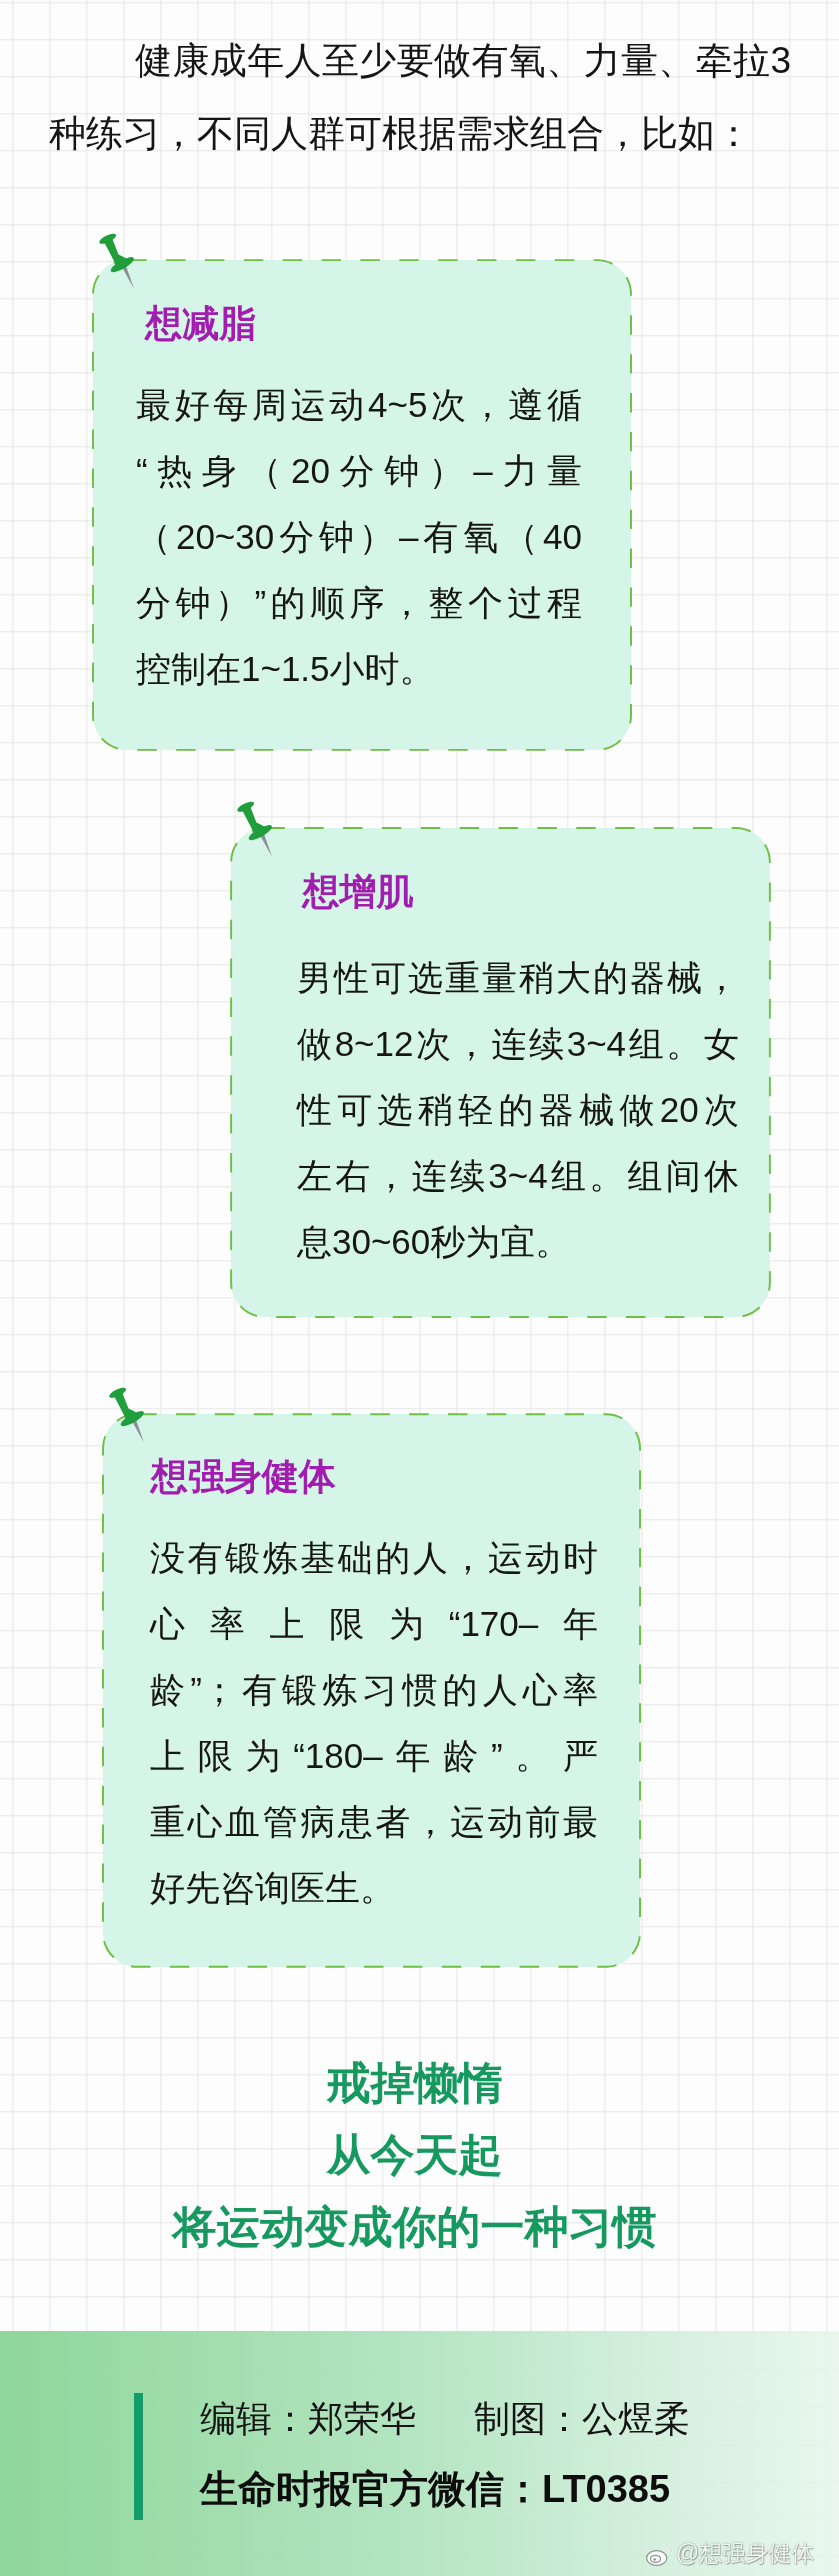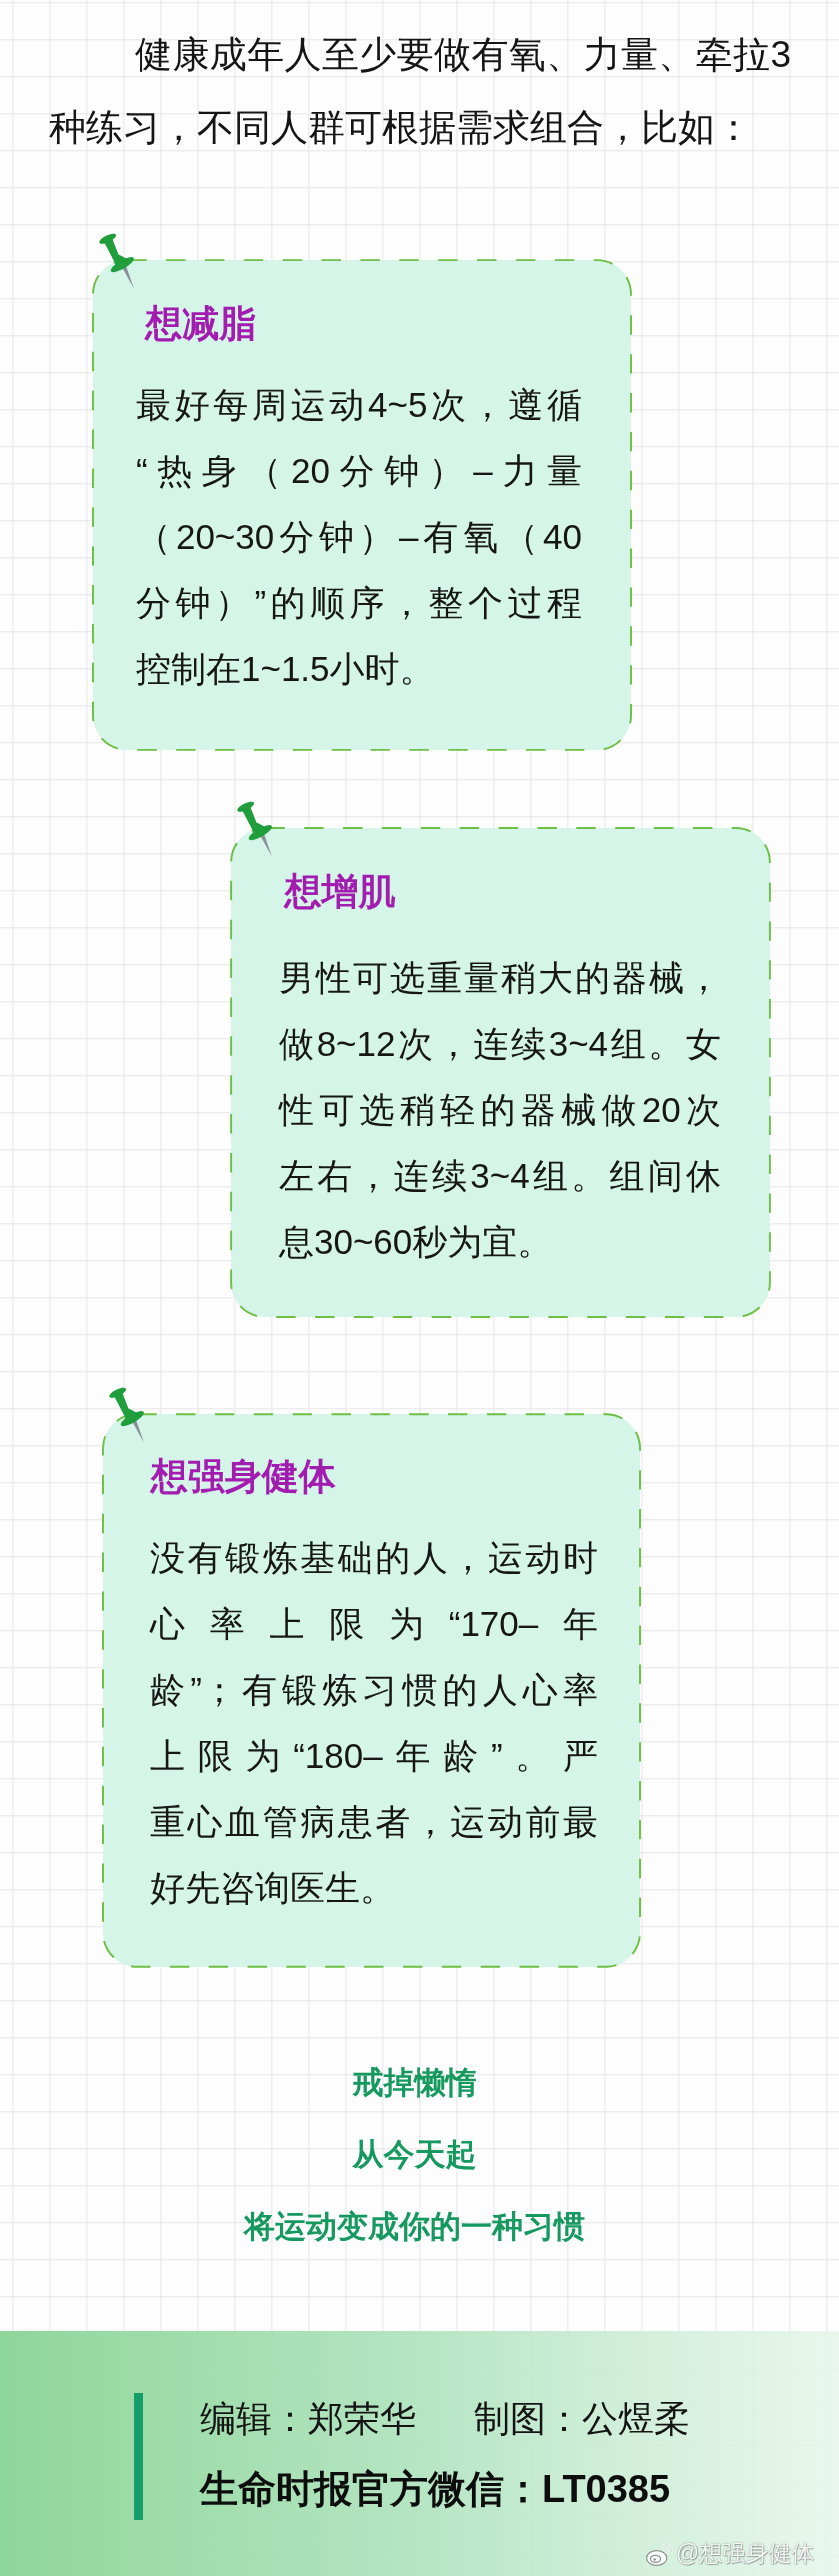--- a/index.html
+++ b/index.html
@@ -15,21 +15,21 @@
     background-size: 37px 37px;
     background-position: 12.4px 2.3px;
     font-family: "Liberation Sans", "DejaVu Sans", sans-serif;
     color: #151515;
   }
 
   
   .intro {
     position: absolute;
     left: 49px;
-    top: 18px;
+    top: 24px;
     width: 742px;
     font-size: 37px;
     line-height: 73px;
   }
   .intro .line { white-space: nowrap; }
   .intro .line.first {
     margin-left: 86px;
     text-align: justify;
     text-align-last: justify;
   }
@@ -80,36 +80,36 @@
     text-align-last: justify;
   }
   .card-body .line.last {
     text-align: left;
     text-align-last: left;
   }
 
   .card-1 { left: 93px; top: 260px; width: 538px; height: 490px; padding: 40px 0 0 43px; }
   .card-1 .card-title { margin-left: 9.3px; }
 
-  .card-2 { left: 231px; top: 828px; width: 539px; height: 489px; padding: 40px 0 0 48px; }
+  .card-2 { left: 231px; top: 828px; width: 539px; height: 489px; padding: 40px 0 0 66px; }
   .card-2 .card-title { margin-left: 5.4px; }
   .card-2 .card-body { margin-top: 29.5px; width: 442px; }
 
   .card-3 { left: 103px; top: 1414px; width: 537px; height: 553px; padding: 39px 16px 0 47px; }
   .card-3 .card-title { margin-left: 0.8px; }
   .card-3 .card-body { line-height: 66px; width: 448px; }
 
   
   .slogan {
     position: absolute;
     left: 0;
     top: 2047px;
     width: 829px;
     text-align: center;
-    font-size: 31px;
+    font-size: 44px;
     font-weight: bold;
     line-height: 72px;
     color: #16995f;
   }
 
   
   .footer {
     position: absolute;
     left: 0;
     top: 2331px;

